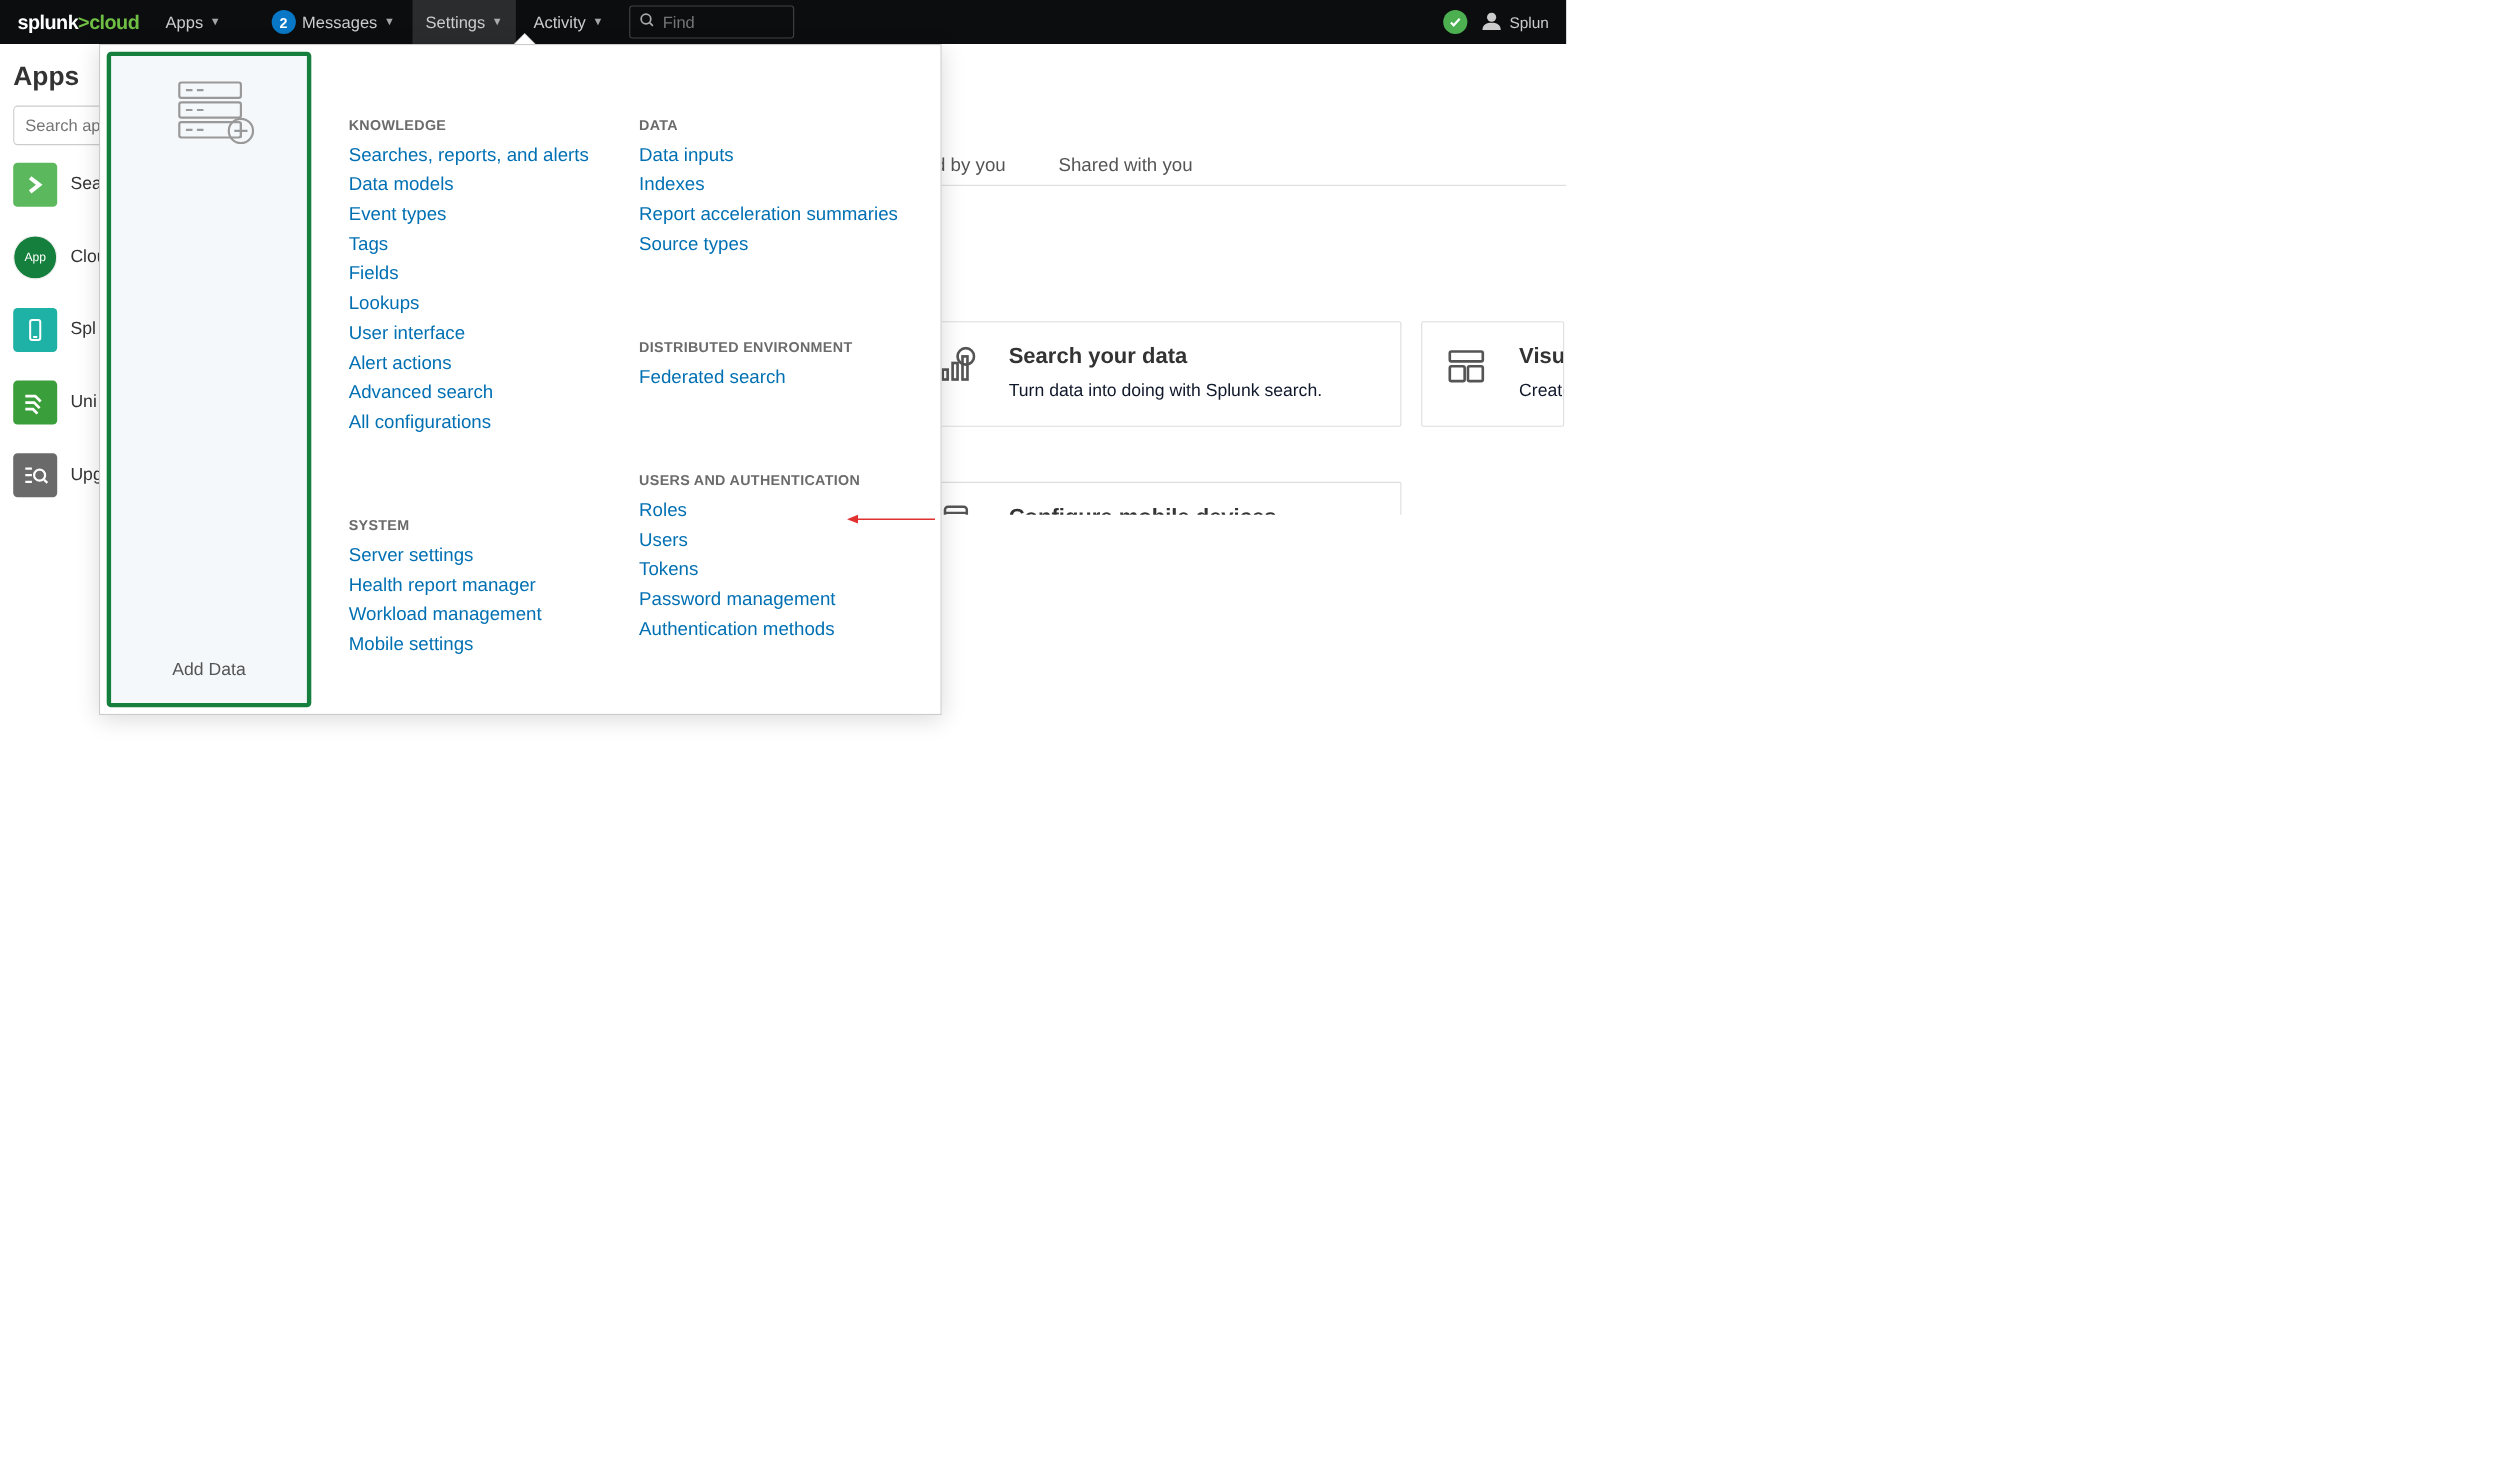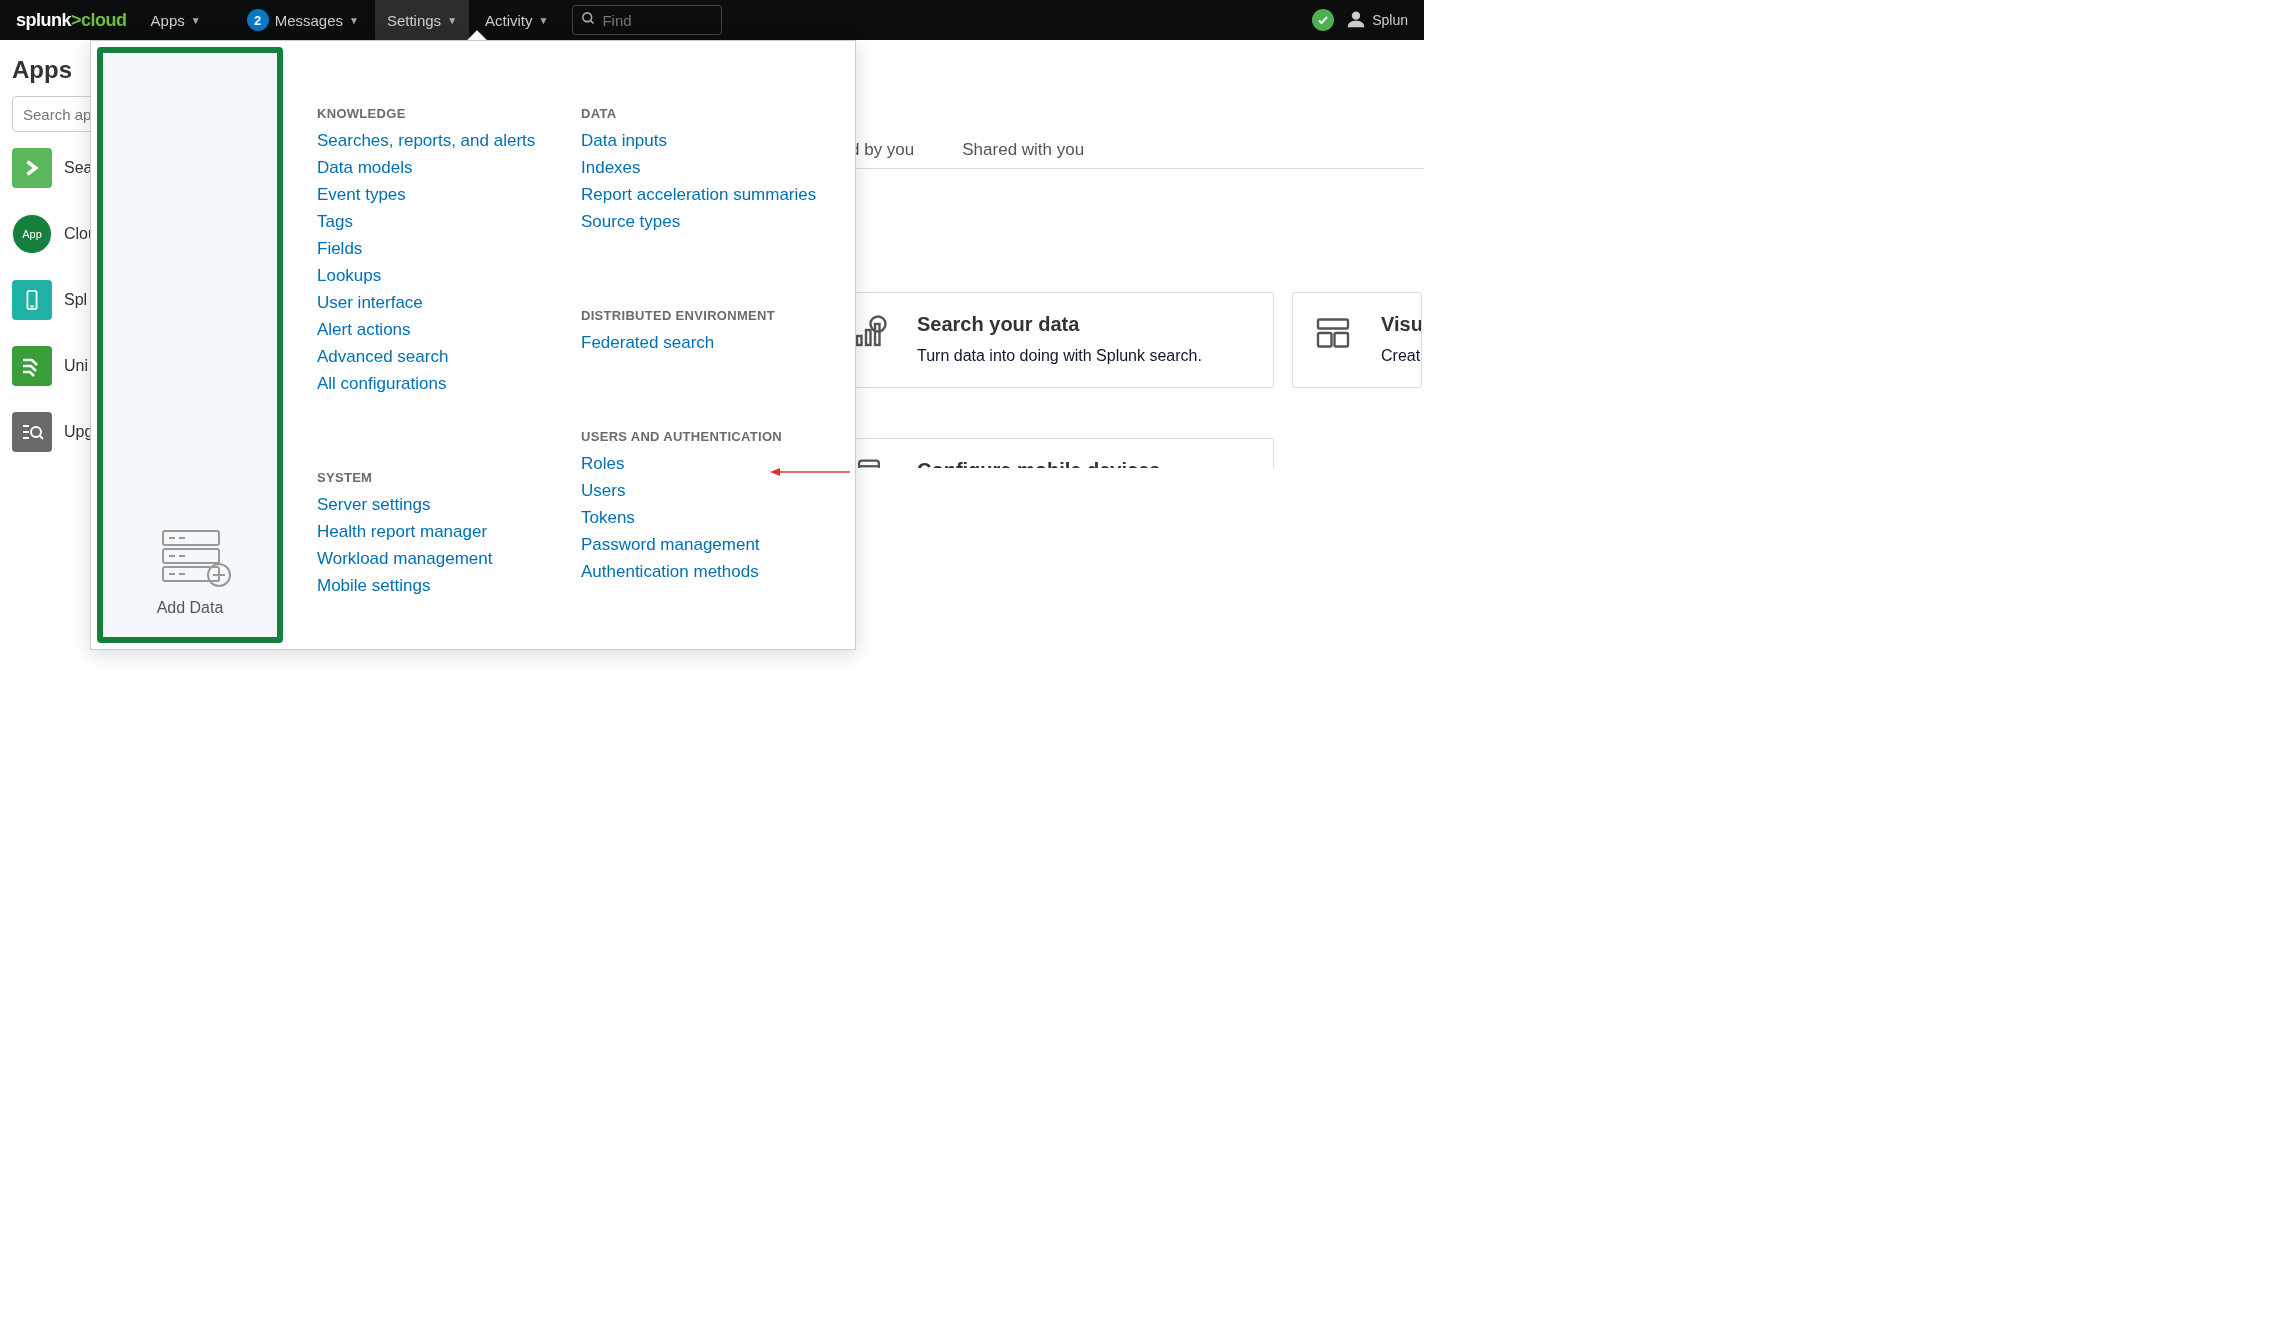--- a/index.html
+++ b/index.html
@@ -48,21 +48,21 @@
   .card.wide { width:446px;}
   .card .cicon { width:40px; height:40px; flex-shrink:0; display:flex; align-items:center; justify-content:center; color:#555;}
   .card h3 { font-size:20px; font-weight:700; margin-bottom:8px;}
   .card p { font-size:16px; color:#0f172a; line-height:1.45;}
   .ext { font-size:14px; opacity:0.7; margin-left:4px;}
 
   .section-title { font-size:20px; font-weight:700; margin:20px 0 18px 0;}
 
   
   .dropdown { position:absolute; top:40px; left:90px; width:766px; background:#fff; border:1px solid #ccc; box-shadow:0 4px 20px rgba(0,0,0,0.15); display:flex; z-index:100;}
-  .dd-left { width:186px; border:6px solid #15803d; border-radius:4px; background:#f5f8fb; display:flex; flex-direction:column; align-items:center; justify-content:flex-end; gap:16px; margin:6px; padding:20px 0;}
+  .dd-left { width:186px; border:4px solid #15803d; border-radius:4px; background:#f5f8fb; display:flex; flex-direction:column; align-items:center; justify-content:space-between; gap:16px; margin:6px; padding:20px 0;}
   .dd-left .add-icon { width:70px; height:56px; position:relative;}
   .stack-svg { stroke:#999; fill:none; stroke-width:2;}
   .dd-left .add-label { font-size:16px; color:#555;}
   .dd-cols { flex:1; display:flex; padding: 22px 10px 28px 28px;}
   .dd-col { flex:1; display:flex; flex-direction:column; gap:8px;}
   .dd-section { margin-bottom:18px;}
   .dd-section h4 { font-size:13px; font-weight:700; color:#6b6b6b; letter-spacing:0.3px; margin-bottom:10px;margin-top:43px;}
   .dd-section a { display:block; font-size:17px; color:#0070b3; margin-bottom:7px;}
 
   .red-arrow { position:absolute; top:464px; left:770px; z-index:101;}

